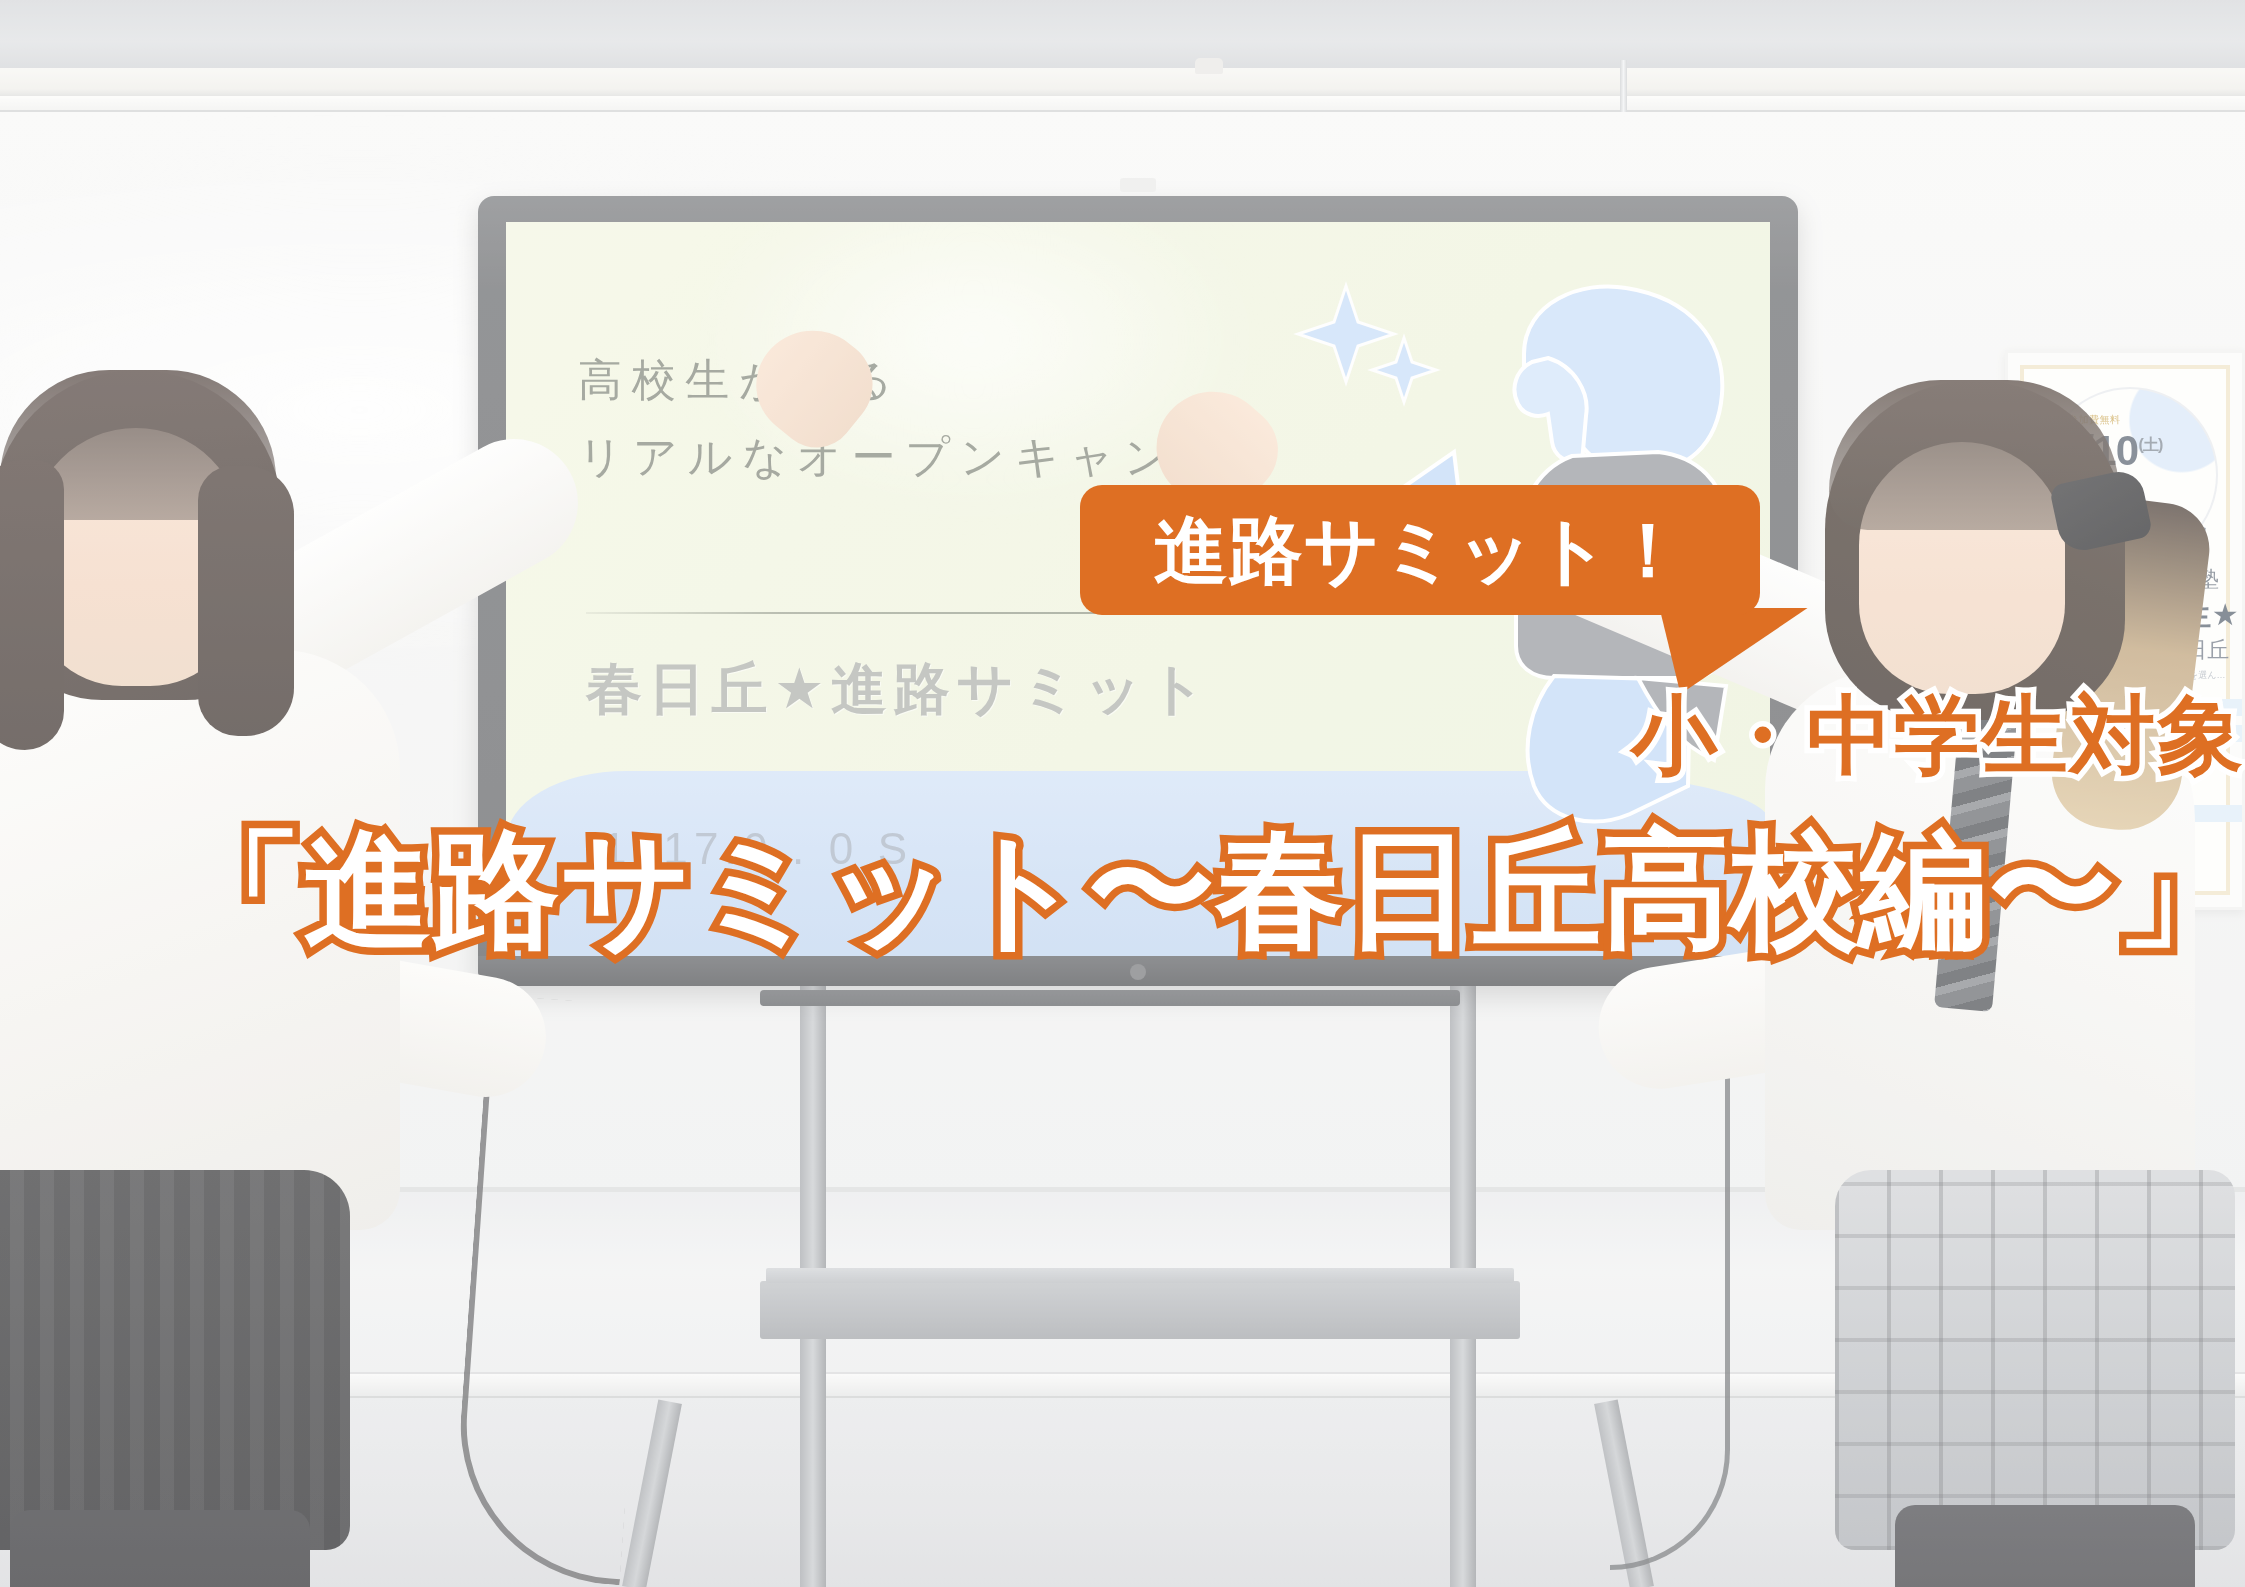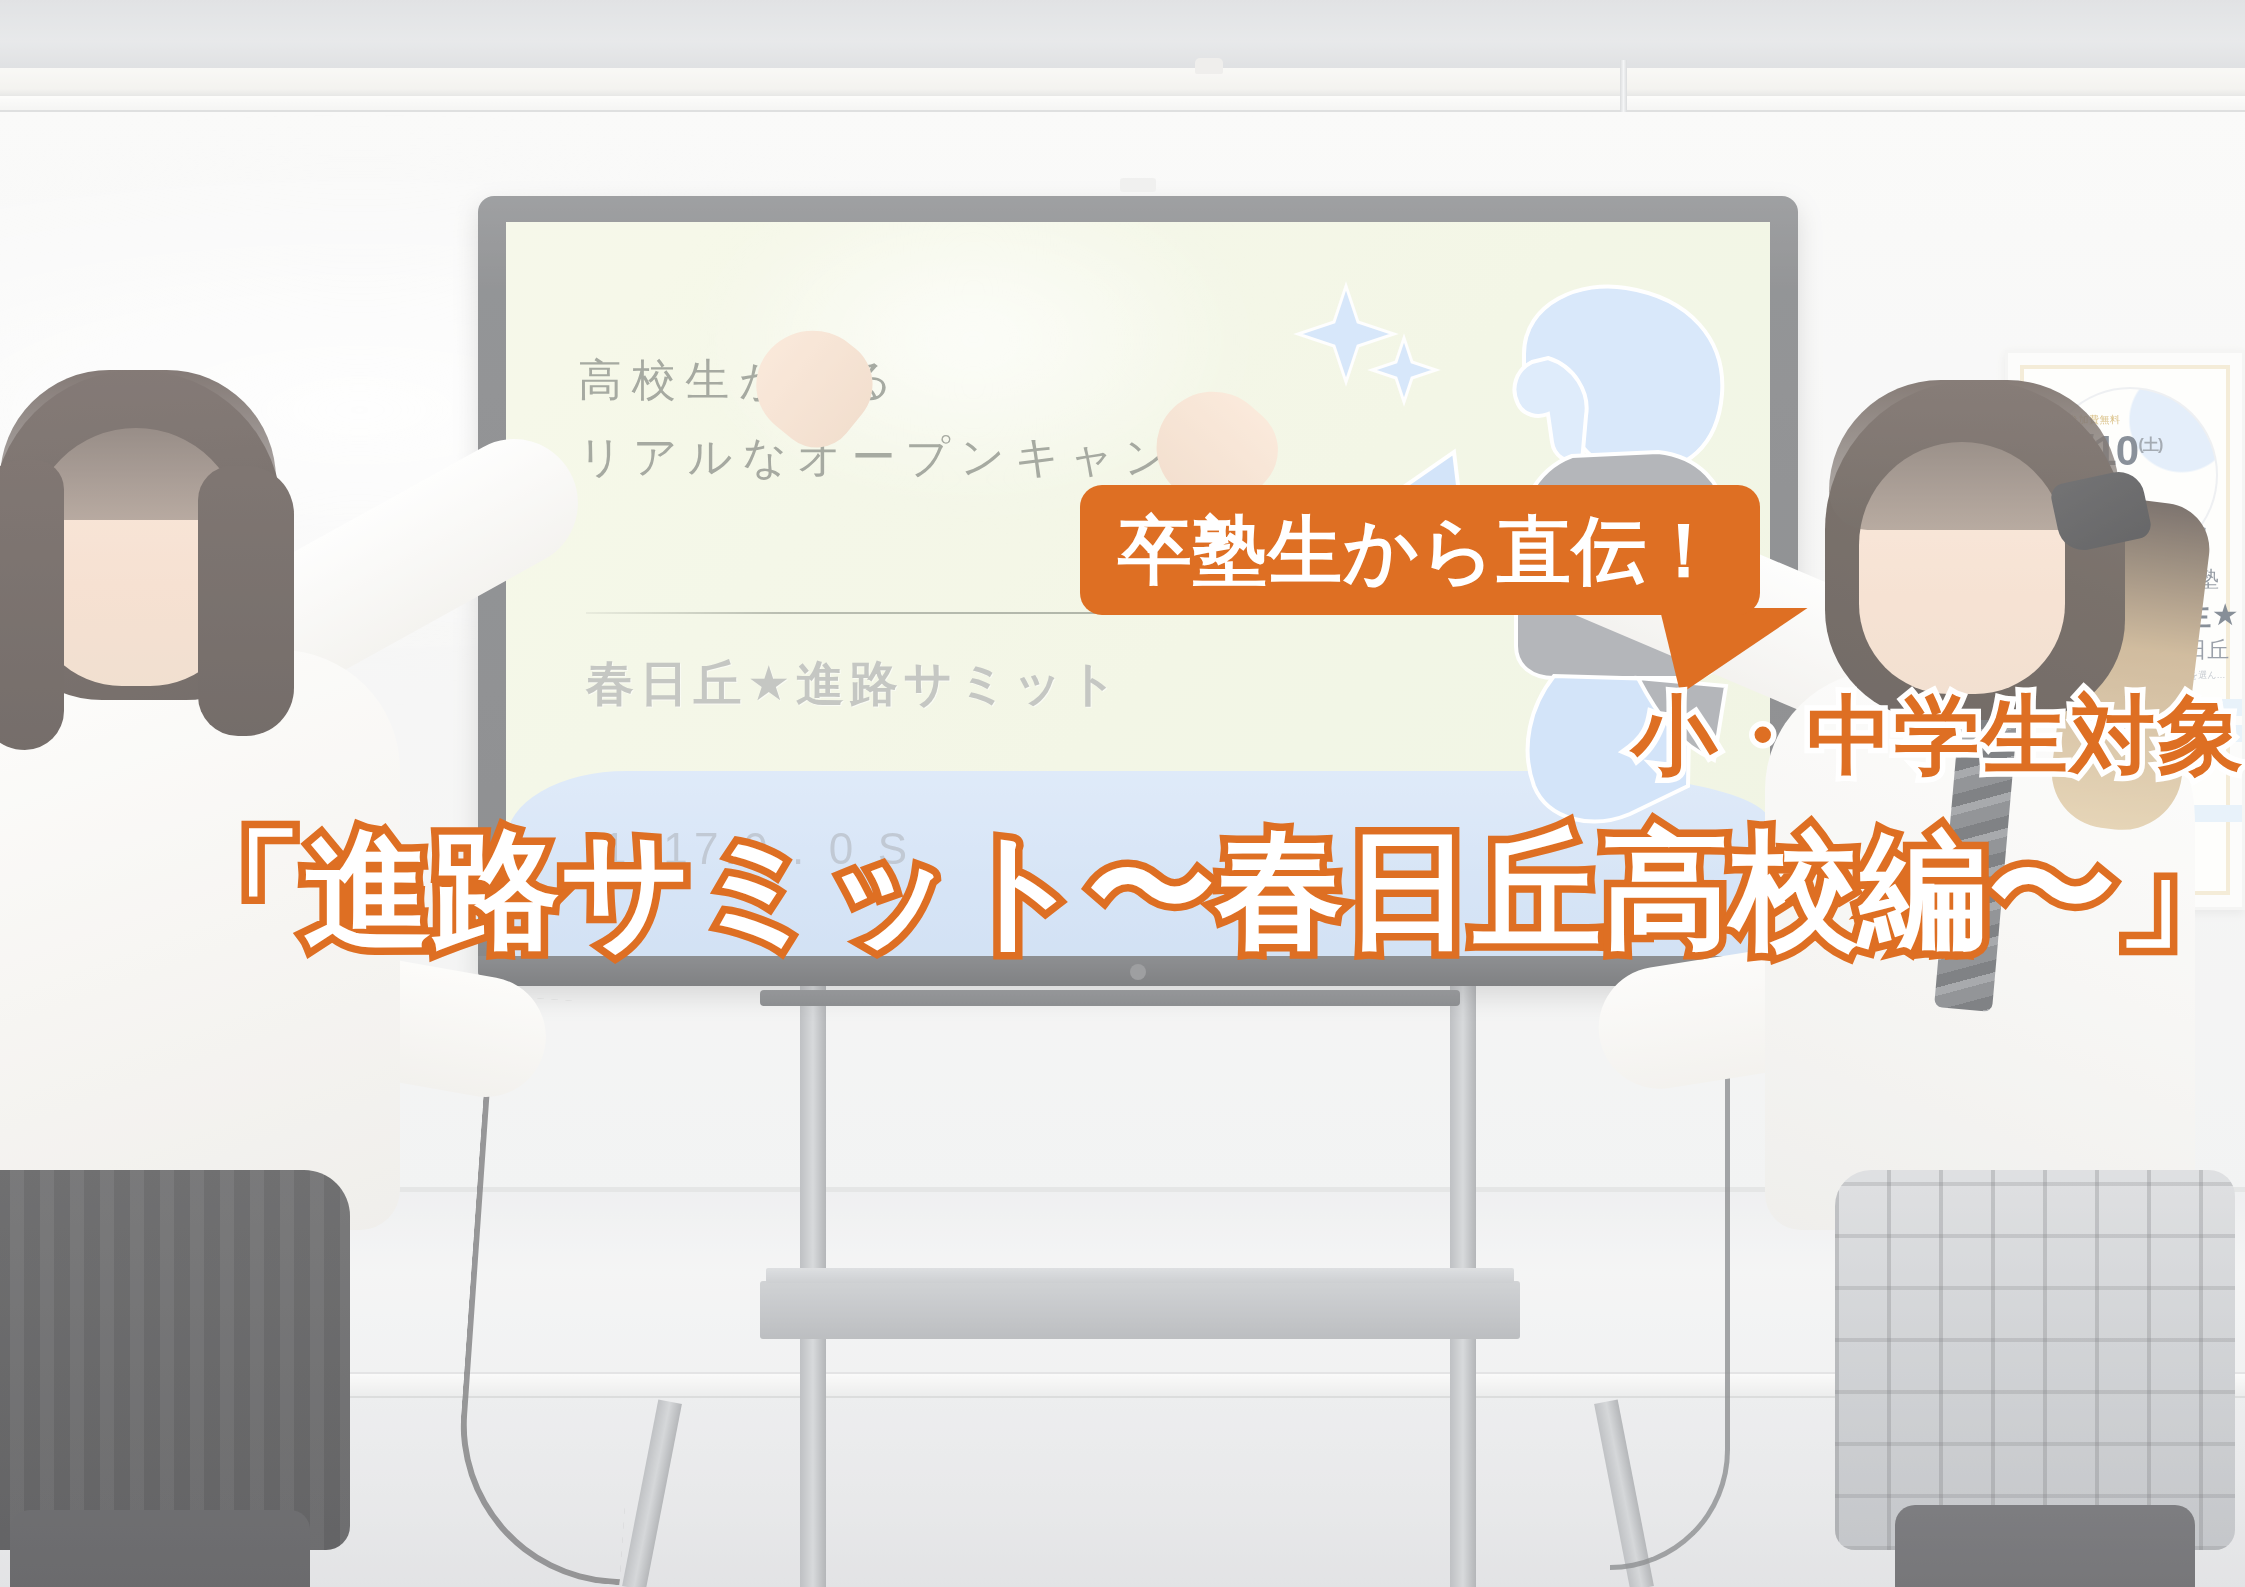--- a/index.html
+++ b/index.html
@@ -133,21 +133,21 @@
     font-size:44px; letter-spacing:.22em; color:#6f7468; line-height:1.75;
     white-space:nowrap; opacity:.92;
   }
   .slide-rule {
     position:absolute; left:80px; top:390px; width:640px; height:2px;
     background: linear-gradient(90deg, rgba(120,128,110,.15), rgba(120,128,110,.75) 30%, rgba(120,128,110,.85) 80%, rgba(120,128,110,.3));
   }
   .slide-title {
     position:absolute; left:80px; top:430px;
     font-family:"Liberation Sans","DejaVu Sans",sans-serif;
-    font-weight:700; font-size:48px; letter-spacing:.12em;
+    font-weight:700; font-size:56px; letter-spacing:.12em;
     color:#a7aaa5; white-space:nowrap;
     text-shadow: 1px 1px 0 rgba(255,255,255,.55);
   }
   .slide-date {
     position:absolute; left:96px; bottom:82px;
     font-family:"Liberation Sans","DejaVu Sans",sans-serif;
     font-size:44px; letter-spacing:.14em; color:#9ba6b5; opacity:.85;
     white-space:nowrap;
   }
 
@@ -572,21 +572,21 @@
       <div class="legs-r"></div>
     </div>
 
     <div class="wash"></div>
   </div>
 
   <div class="overlay">
 
     <div class="badge-tail"></div>
     <div class="badge">
-      <span class="badge-text">卒塾生から直伝！</span>
+      <span class="badge-text">進路サミット！</span>
     </div>
 
     <div class="line-sub">小・中学生対象</div>
 
     <div class="headline">
       <span class="h-row row1">「進路サミット〜春日丘高校編〜」</span>
     </div>
 
   </div>
 </div>

